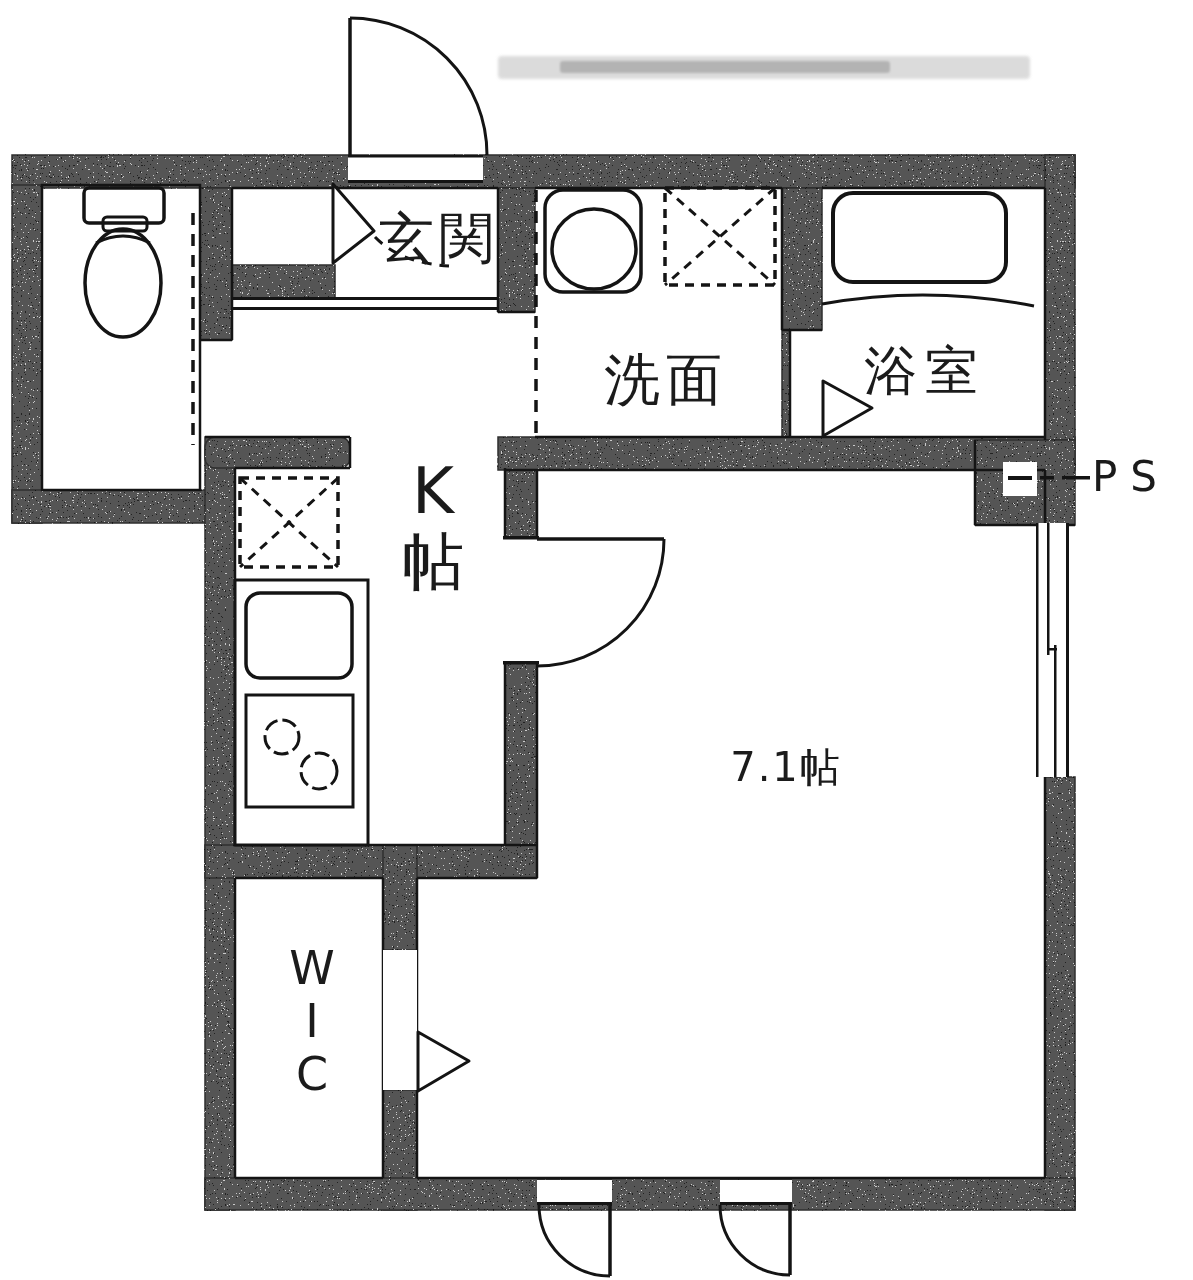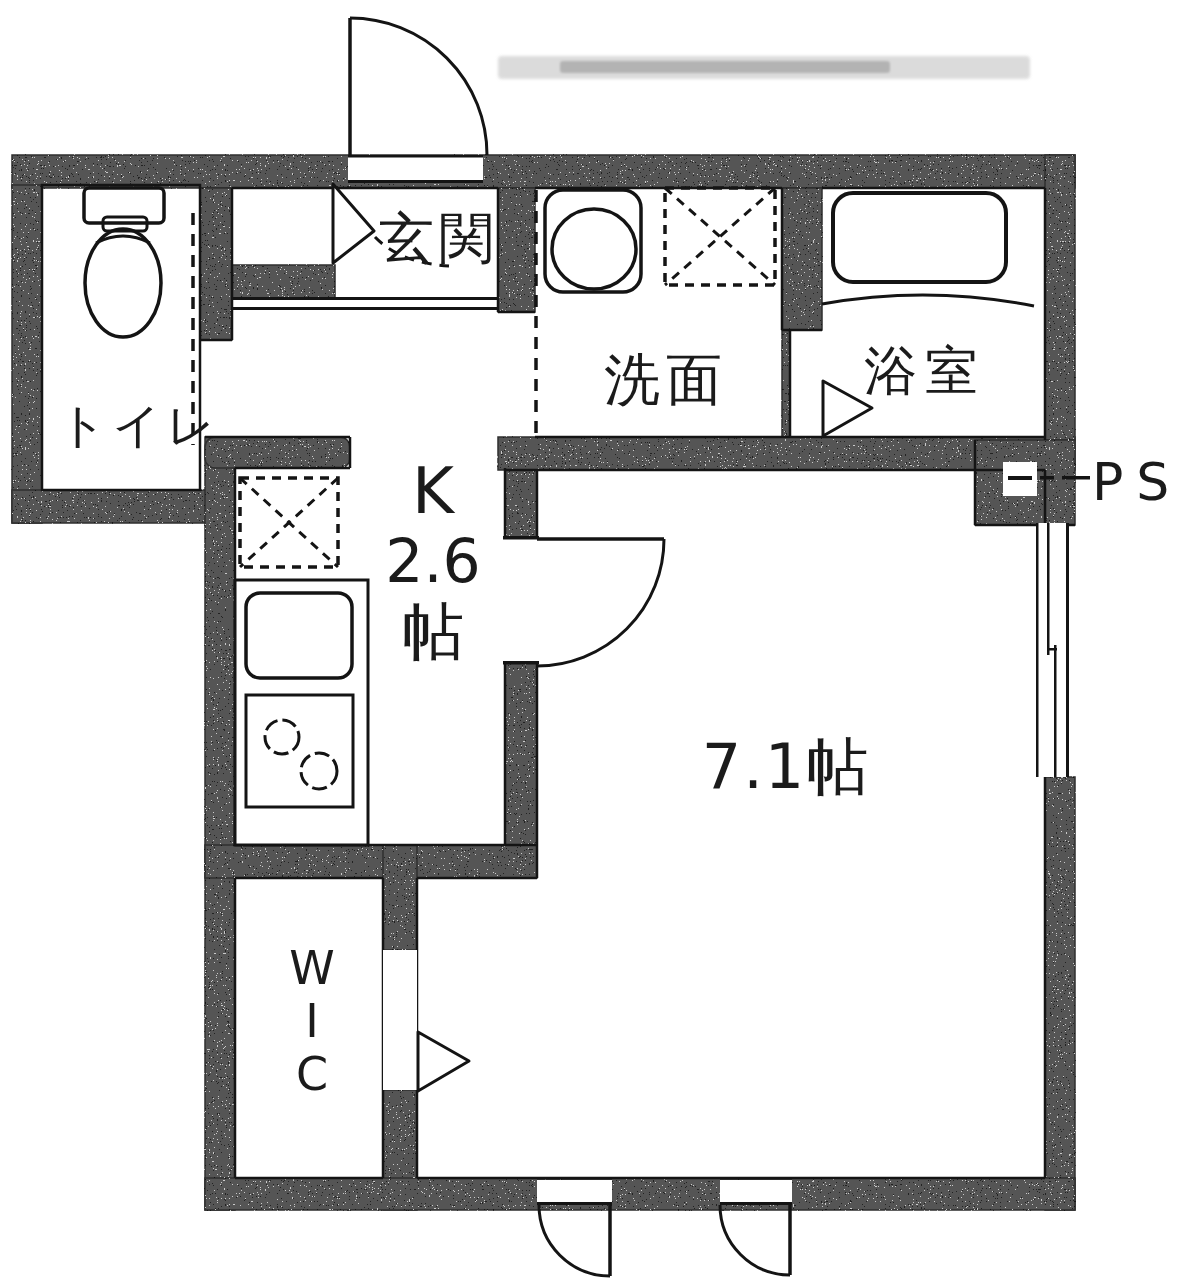--- a/index.html
+++ b/index.html
@@ -12,23 +12,23 @@
   .lbl-entrance{left:379px;top:202px;font-size:55px;letter-spacing:5px;}
   .lbl-washroom{left:604px;top:343px;font-size:56px;letter-spacing:6px;}
   .lbl-bathroom{left:864px;top:336px;font-size:53px;letter-spacing:8px;}
   .lbl-toilet{left:58px;top:394px;font-size:48px;letter-spacing:5px;}
   .lbl-kitchen{left:363px;top:456px;width:140px;text-align:center;}
   .lbl-kitchen .l1{font-size:64px;line-height:70px;}
   .lbl-kitchen .l2{font-size:60px;line-height:70px;}
   .lbl-kitchen .l3{font-size:62px;line-height:72px;}
   .lbl-western{left:646px;top:732px;width:280px;text-align:center;}
   .lbl-western .l1{font-size:74px;line-height:82px;letter-spacing:8px;}
-  .lbl-western .l2{font-size:62px;line-height:70px;letter-spacing:2px;}
+  .lbl-western .l2{font-size:40px;line-height:70px;letter-spacing:2px;}
   .lbl-wic{left:282px;top:942px;width:60px;text-align:center;font-size:46px;line-height:53px;}
-  .lbl-ps{left:1092px;top:452px;font-size:52px;letter-spacing:13px;}
+  .lbl-ps{left:1092px;top:452px;font-size:42px;letter-spacing:13px;}
   .streak{position:absolute;left:498px;top:56px;width:532px;height:23px;background:#c9c9c9;
           opacity:.65;filter:blur(1.5px);border-radius:4px;}
   .streak2{position:absolute;left:560px;top:61px;width:330px;height:12px;background:#949494;
           opacity:.55;filter:blur(1px);border-radius:3px;}
 </style>
 </head>
 <body>
 
 <div class="plan">
 
@@ -176,25 +176,23 @@
       <rect x="246" y="593" width="106" height="85" rx="14" stroke-width="3.5"></rect>
       <rect x="246" y="695" width="107" height="112" stroke-width="3"></rect>
       <circle cx="282" cy="737" r="17" stroke-width="3" stroke-dasharray="15 5"></circle>
       <circle cx="319" cy="771" r="18" stroke-width="3" stroke-dasharray="15 5"></circle>
     </g>
   </svg>
 
   <div class="lbl lbl-entrance">玄関</div>
   <div class="lbl lbl-washroom">洗面</div>
   <div class="lbl lbl-bathroom">浴室</div>
-  <div class="lbl lbl-toilet">トイレ</div>
 
   <div class="lbl lbl-kitchen">
     <div class="l1">K</div>
-    <div class="l2">2.6</div>
     <div class="l3">帖</div>
   </div>
 
   <div class="lbl lbl-western">
     <div class="l2">7.1帖</div>
   </div>
 
   <div class="lbl lbl-wic">
     <div>W</div>
     <div>I</div>

